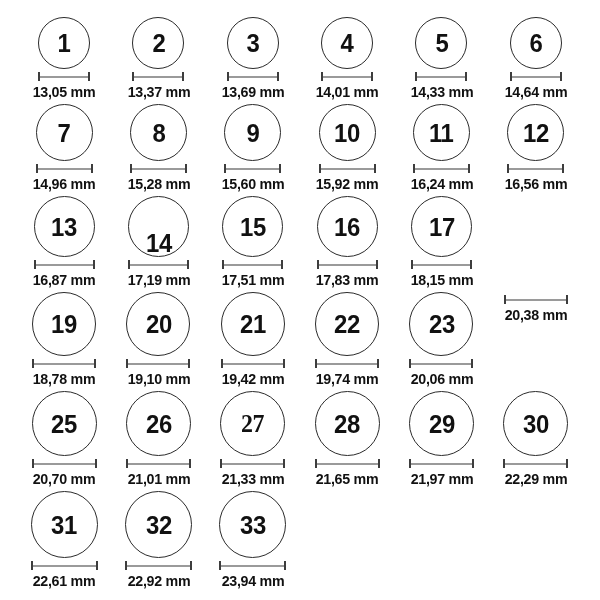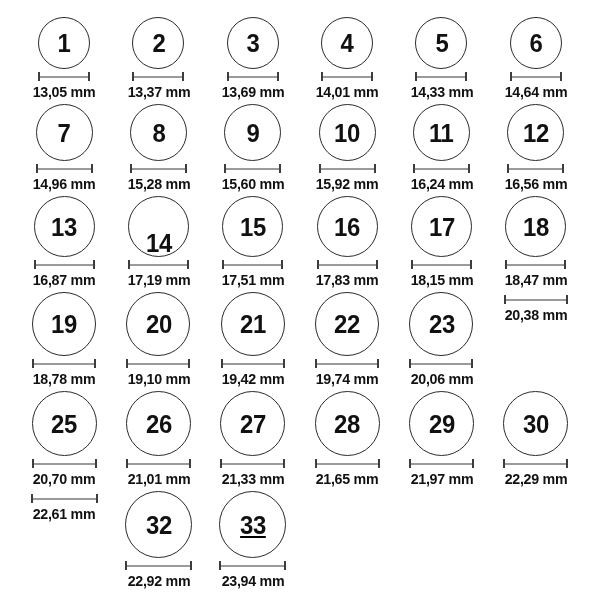--- a/index.html
+++ b/index.html
@@ -276,31 +276,20 @@
       <span class="num">17</span>
     </div>
     <div class="dim" style="width: 61px;">
       <span class="tick"></span>
       <span class="bar"></span>
       <span class="tick"></span>
     </div>
     <div class="label">18,15 mm</div>
   </div>
 
-  <div class="cell">
-    <div class="circle" style="width: 61px; height: 61px;">
-      <span class="num">18</span>
-    </div>
-    <div class="dim" style="width: 61px;">
-      <span class="tick"></span>
-      <span class="bar"></span>
-      <span class="tick"></span>
-    </div>
-    <div class="label">18,47 mm</div>
-  </div>
 </div>
       <div class="row">
   <div class="cell">
     <div class="circle" style="width: 64px; height: 64px;">
       <span class="num">19</span>
     </div>
     <div class="dim" style="width: 64px;">
       <span class="tick"></span>
       <span class="bar"></span>
       <span class="tick"></span>
@@ -384,21 +373,21 @@
     </div>
     <div class="dim" style="width: 65px;">
       <span class="tick"></span>
       <span class="bar"></span>
       <span class="tick"></span>
     </div>
     <div class="label">21,01 mm</div>
   </div>
 
   <div class="cell">
-    <div class="circle" style="width: 65px; height: 65px;">
+    <div class="circle" style="width: 65px; height: 65px; font-family: Liberation Serif, serif;">
       <span class="num">27</span>
     </div>
     <div class="dim" style="width: 65px;">
       <span class="tick"></span>
       <span class="bar"></span>
       <span class="tick"></span>
     </div>
     <div class="label">21,33 mm</div>
   </div>
 
@@ -433,20 +422,23 @@
     <div class="dim" style="width: 65px;">
       <span class="tick"></span>
       <span class="bar"></span>
       <span class="tick"></span>
     </div>
     <div class="label">22,29 mm</div>
   </div>
 </div>
       <div class="row">
   <div class="cell">
+    <div class="circle" style="width: 67px; height: 67px;">
+      <span class="num">31</span>
+    </div>
     <div class="dim" style="width: 67px;">
       <span class="tick"></span>
       <span class="bar"></span>
       <span class="tick"></span>
     </div>
     <div class="label">22,61 mm</div>
   </div>
 
   <div class="cell">
     <div class="circle" style="width: 67px; height: 67px;">
@@ -454,21 +446,21 @@
     </div>
     <div class="dim" style="width: 67px;">
       <span class="tick"></span>
       <span class="bar"></span>
       <span class="tick"></span>
     </div>
     <div class="label">22,92 mm</div>
   </div>
 
   <div class="cell">
-    <div class="circle" style="width: 67px; height: 67px; text-decoration: underline;">
+    <div class="circle" style="width: 67px; height: 67px;">
       <span class="num">33</span>
     </div>
     <div class="dim" style="width: 67px;">
       <span class="tick"></span>
       <span class="bar"></span>
       <span class="tick"></span>
     </div>
     <div class="label">23,94 mm</div>
   </div>
 </div>

